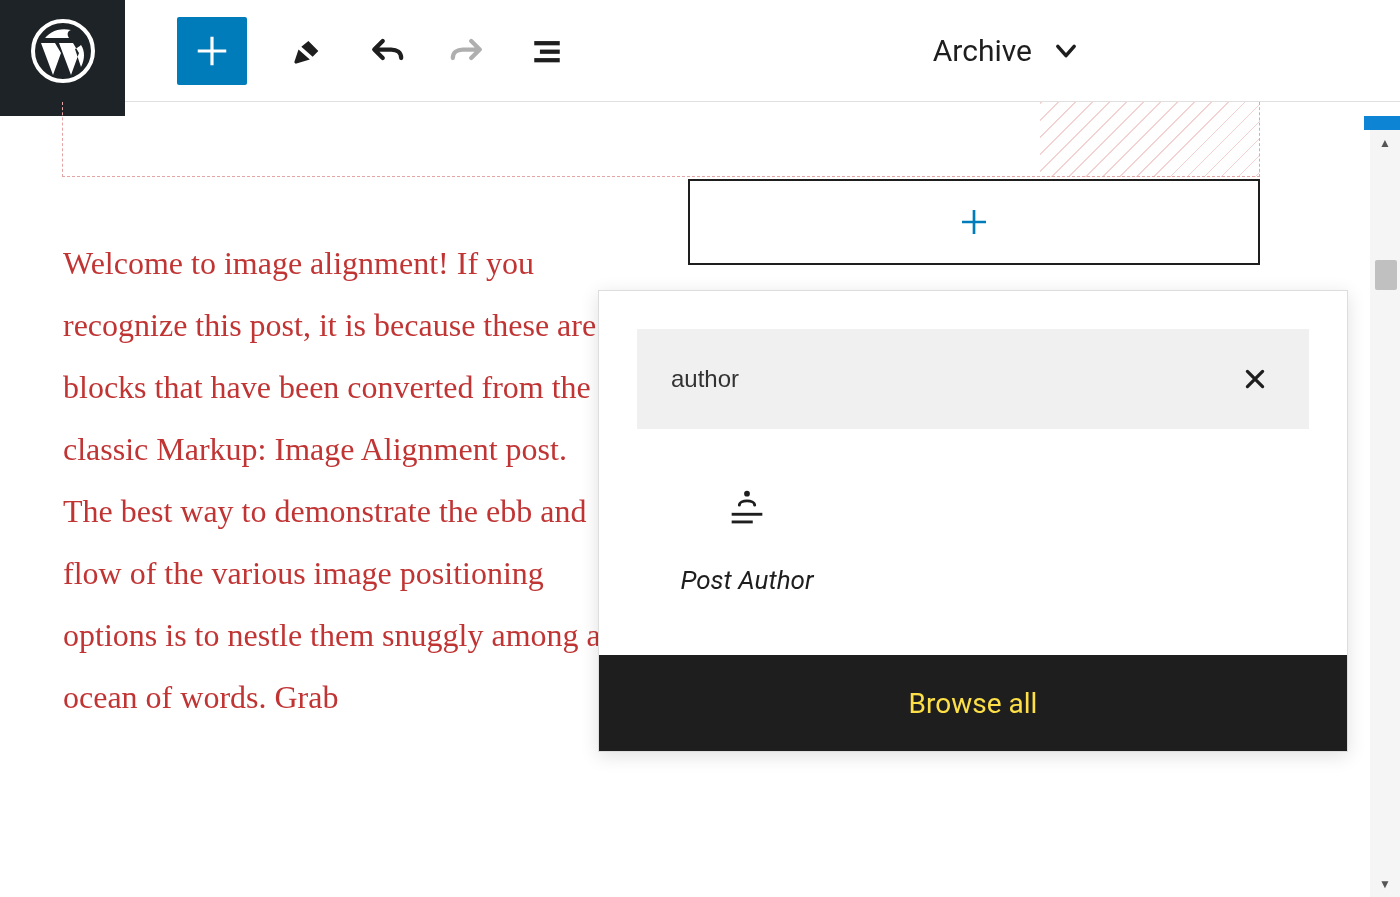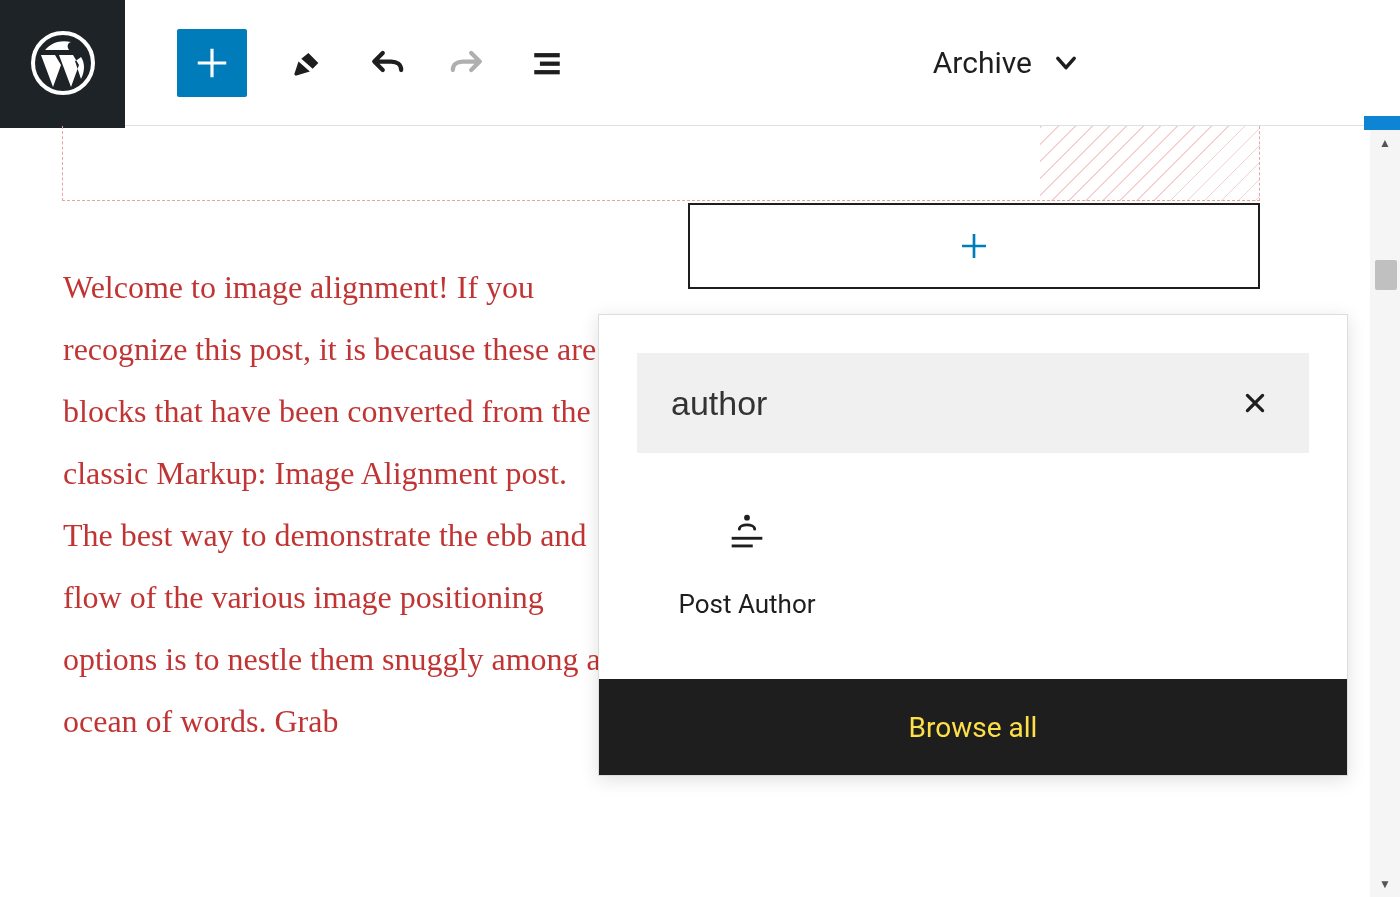--- a/index.html
+++ b/index.html
@@ -2,21 +2,21 @@
 <html><head>
 <meta charset="utf-8">
 <style>
   * { box-sizing: border-box; margin: 0; padding: 0; }
   html, body { width: 1400px; height: 897px; font-family: -apple-system, BlinkMacSystemFont, "Segoe UI", Roboto, sans-serif; overflow: hidden; background: #fff; }
 
   
   .topbar {
     display: flex;
     align-items: center;
-    height: 126px;
+    height: 102px;
     border-bottom: 1px solid #e0e0e0;
     position: relative;
   }
   .wp-logo {
     width: 125px;
     height: 130px;
     background: #1d2327;
     display: flex;
     align-items: center;
     justify-content: center;
@@ -105,38 +105,39 @@
     height: 100px;
     background: #f0f0f0;
     display: flex;
     align-items: center;
     padding: 0 34px;
   }
   .search-input {
     flex: 1;
     border: none;
     background: transparent;
-    font-size: 34px;
+    font-size: 24px;
     color: #333;
     outline: none;
   }
   .clear-btn {
     width: 40px; height: 40px;
     display:flex; align-items:center; justify-content:center;
     cursor:pointer;
     font-size: 30px;
     font-weight: 500;
     color:#1e1e1e;
   }
   .result-tile {
     width: 220px;
     margin: 30px 0 40px 38px;
     text-align: center;
     cursor: pointer;
     padding: 20px 0;
+    font-style: italic;
   }
   .result-tile .tile-icon { height: 60px; display:flex; align-items:center; justify-content:center; margin-bottom: 26px;}
   .result-tile .tile-label { font-size: 26px; color:#1e1e1e; }
   .browse-all {
     background: #1e1e1e;
     color: #fde047;
     height: 96px;
     display: flex;
     align-items: center;
     justify-content: center;

